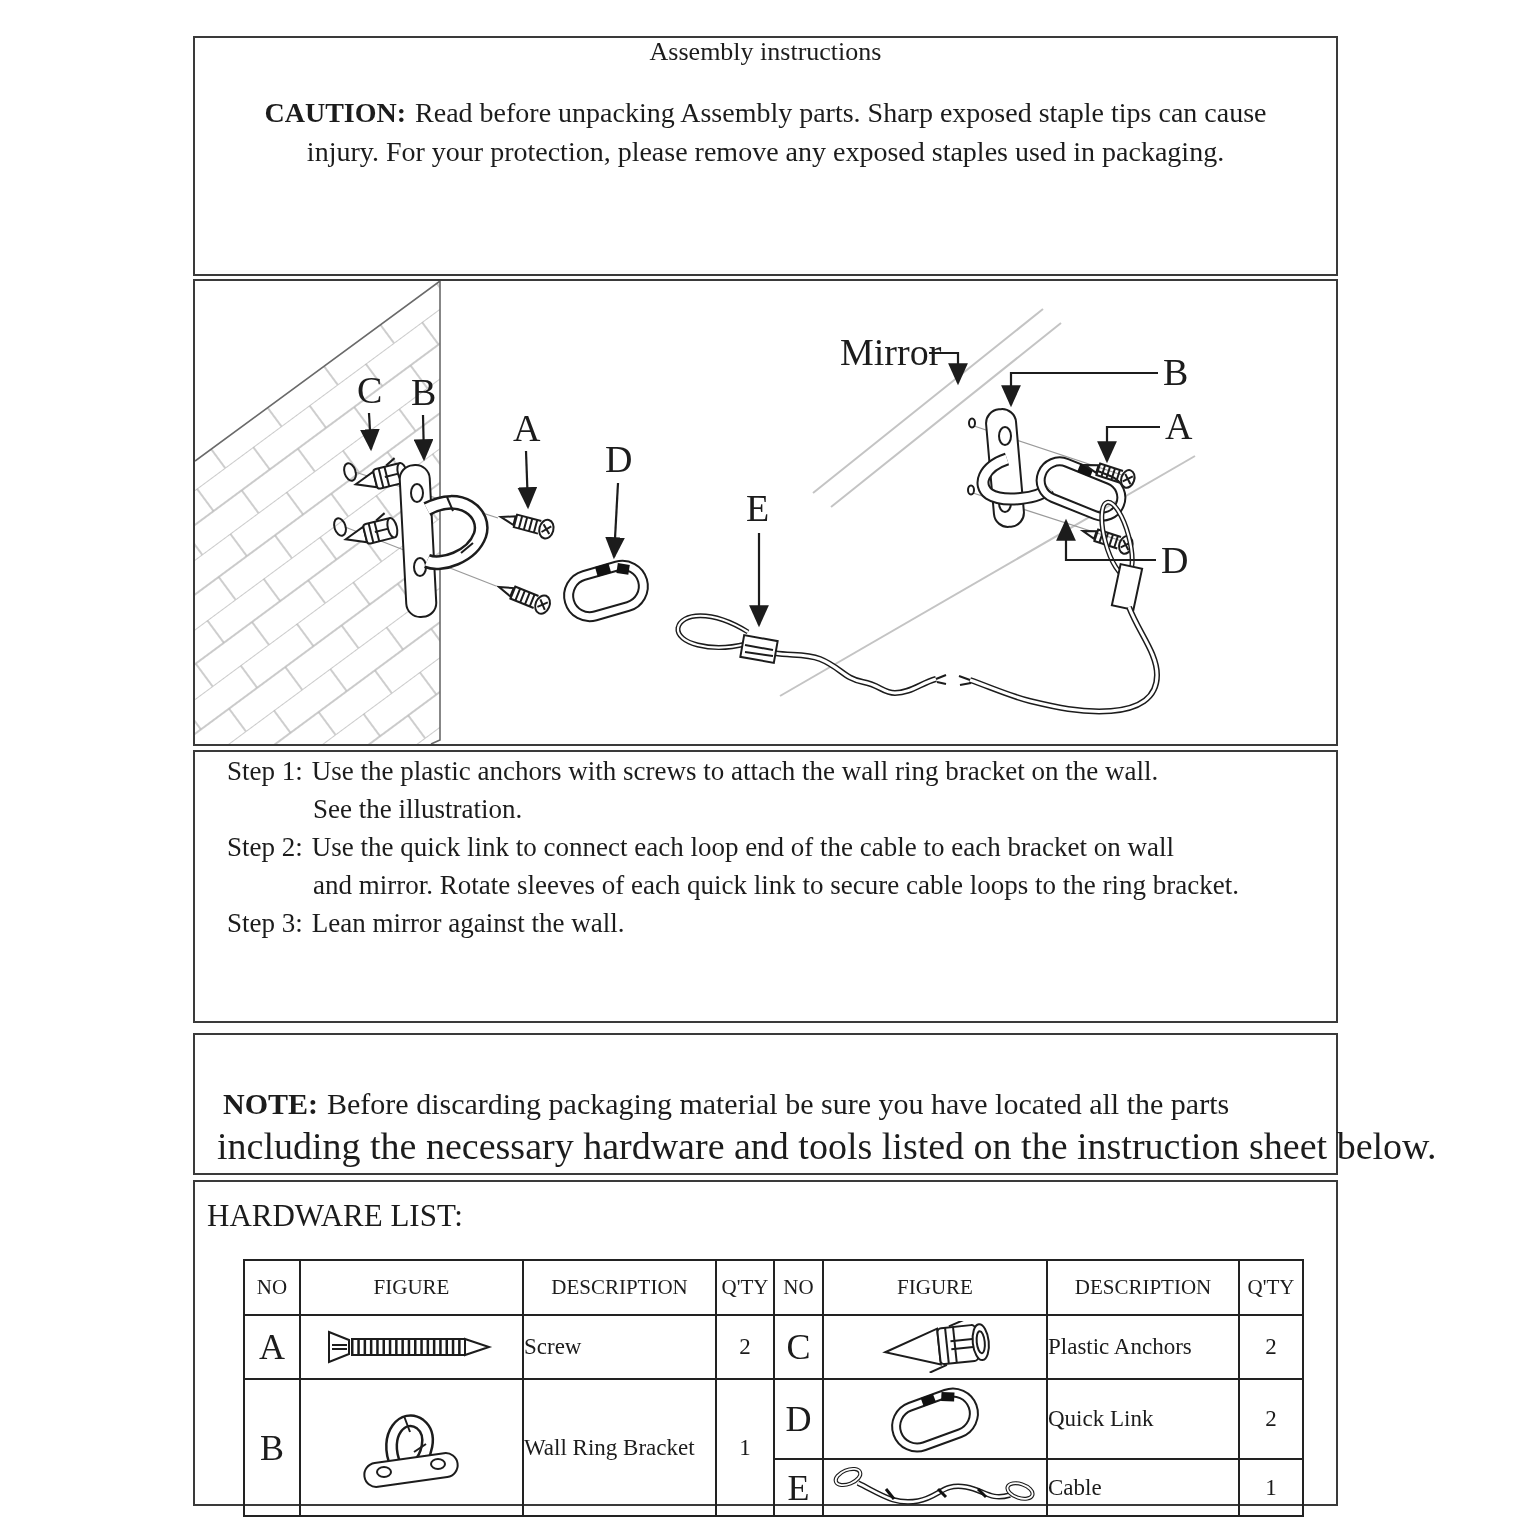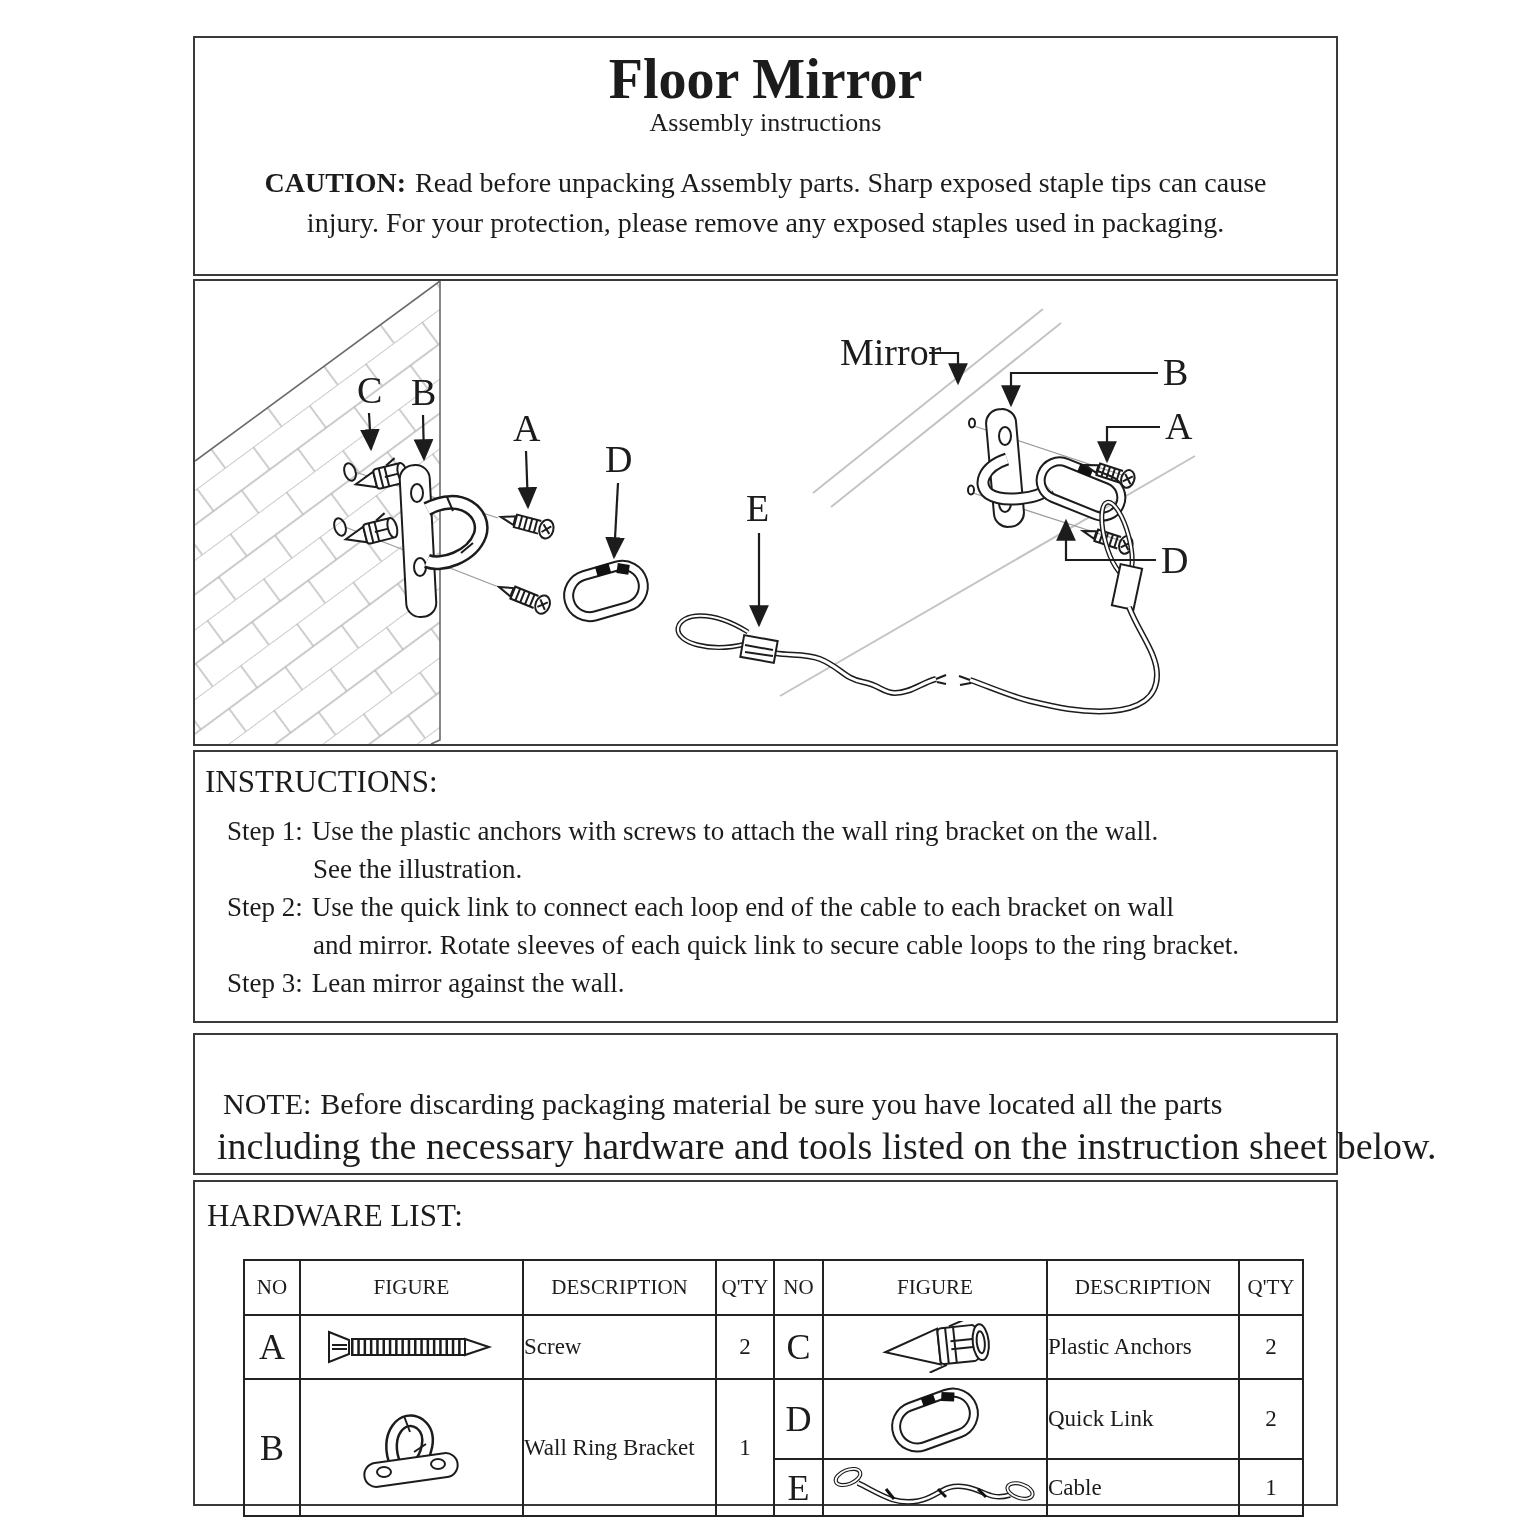--- a/index.html
+++ b/index.html
@@ -36,21 +36,21 @@
   .mark { stroke:#111; }
   
   .sec-instructions { top:750px; height:273px; }
   .ins-heading { font-size:31px; margin:12px 0 12px 10px; }
   .step-line { font-size:27px; line-height:38px; white-space:nowrap; padding-left:32px; }
   .step-line .txt { margin-left:9px; }
   .step-cont { font-size:27px; line-height:38px; white-space:nowrap; padding-left:118px; }
   
   .sec-note { top:1033px; height:142px; }
   .note-l1 { font-size:30px; line-height:42px; padding-left:28px; margin-top:48px; white-space:nowrap; }
-  .note-l1 .lbl { font-weight:normal; }
+  .note-l1 .lbl { font-weight:bold; }
   .note-l1 .txt { margin-left:9px; }
   .note-l2 { font-size:38px; line-height:42px; padding-left:22px; white-space:nowrap; }
   
   .sec-hardware { top:1180px; height:326px; }
   .hw-heading { font-size:31px; margin:16px 0 0 12px; }
   table.hw {
     border-collapse:collapse; table-layout:fixed;
     position:absolute; left:48px; top:77px; width:1059px;
   }
   table.hw td { border:2px solid #222; padding:0; overflow:hidden; vertical-align:middle; }
@@ -59,21 +59,20 @@
   td.no { text-align:center; font-size:36px; }
   td.fig { text-align:center; }
   td.fig svg { display:inline-block; vertical-align:middle; color:var(--ink); }
   td.desc { font-size:23px; padding-left:12px; }
   td.qty { text-align:center; font-size:23px; }
 </style>
 </head>
 <body style="--ink: #1c1c1c; --gray: #b9b9b9;">
 
 <div class="sec sec-header">
-  <div class="doc-title">Floor Mirror</div>
   <div class="doc-subtitle">Assembly instructions</div>
   <div class="caution">
     <div><span class="lbl">CAUTION:</span><span class="txt">Read before unpacking Assembly parts. Sharp exposed staple tips can cause</span></div>
     <div>injury. For your protection, please remove any exposed staples used in packaging.</div>
   </div>
 </div>
 
 <div class="sec sec-diagram">
   <svg width="1141" height="463" viewBox="0 0 1141 463">
     <defs>
@@ -236,21 +235,20 @@
       <polyline class="leader" points="963,92 816,92 816,124" marker-end="url(#arrow)"></polyline>
       <text class="dlabel" x="970" y="158">A</text>
       <polyline class="leader" points="965,146 912,146 912,180" marker-end="url(#arrow)"></polyline>
       <text class="dlabel" x="966" y="292">D</text>
       <polyline class="leader" points="961,279 871,279 871,240" marker-end="url(#arrow)"></polyline>
     </g>
   </svg>
 </div>
 
 <div class="sec sec-instructions">
-  <div class="ins-heading">INSTRUCTIONS:</div>
   <div class="step-line"><span>Step 1:</span><span class="txt">Use the plastic anchors with screws to attach the wall ring bracket on the wall.</span></div>
   <div class="step-cont">See the illustration.</div>
   <div class="step-line"><span>Step 2:</span><span class="txt">Use the quick link to connect each loop end of the cable to each bracket on wall</span></div>
   <div class="step-cont">and mirror. Rotate sleeves of each quick link to secure cable loops to the ring bracket.</div>
   <div class="step-line"><span>Step 3:</span><span class="txt">Lean mirror against the wall.</span></div>
 </div>
 
 <div class="sec sec-note">
   <div class="note-l1"><span class="lbl">NOTE:</span><span class="txt">Before discarding packaging material be sure you have located all the parts</span></div>
   <div class="note-l2">including the necessary hardware and tools listed on the instruction sheet below.</div>

